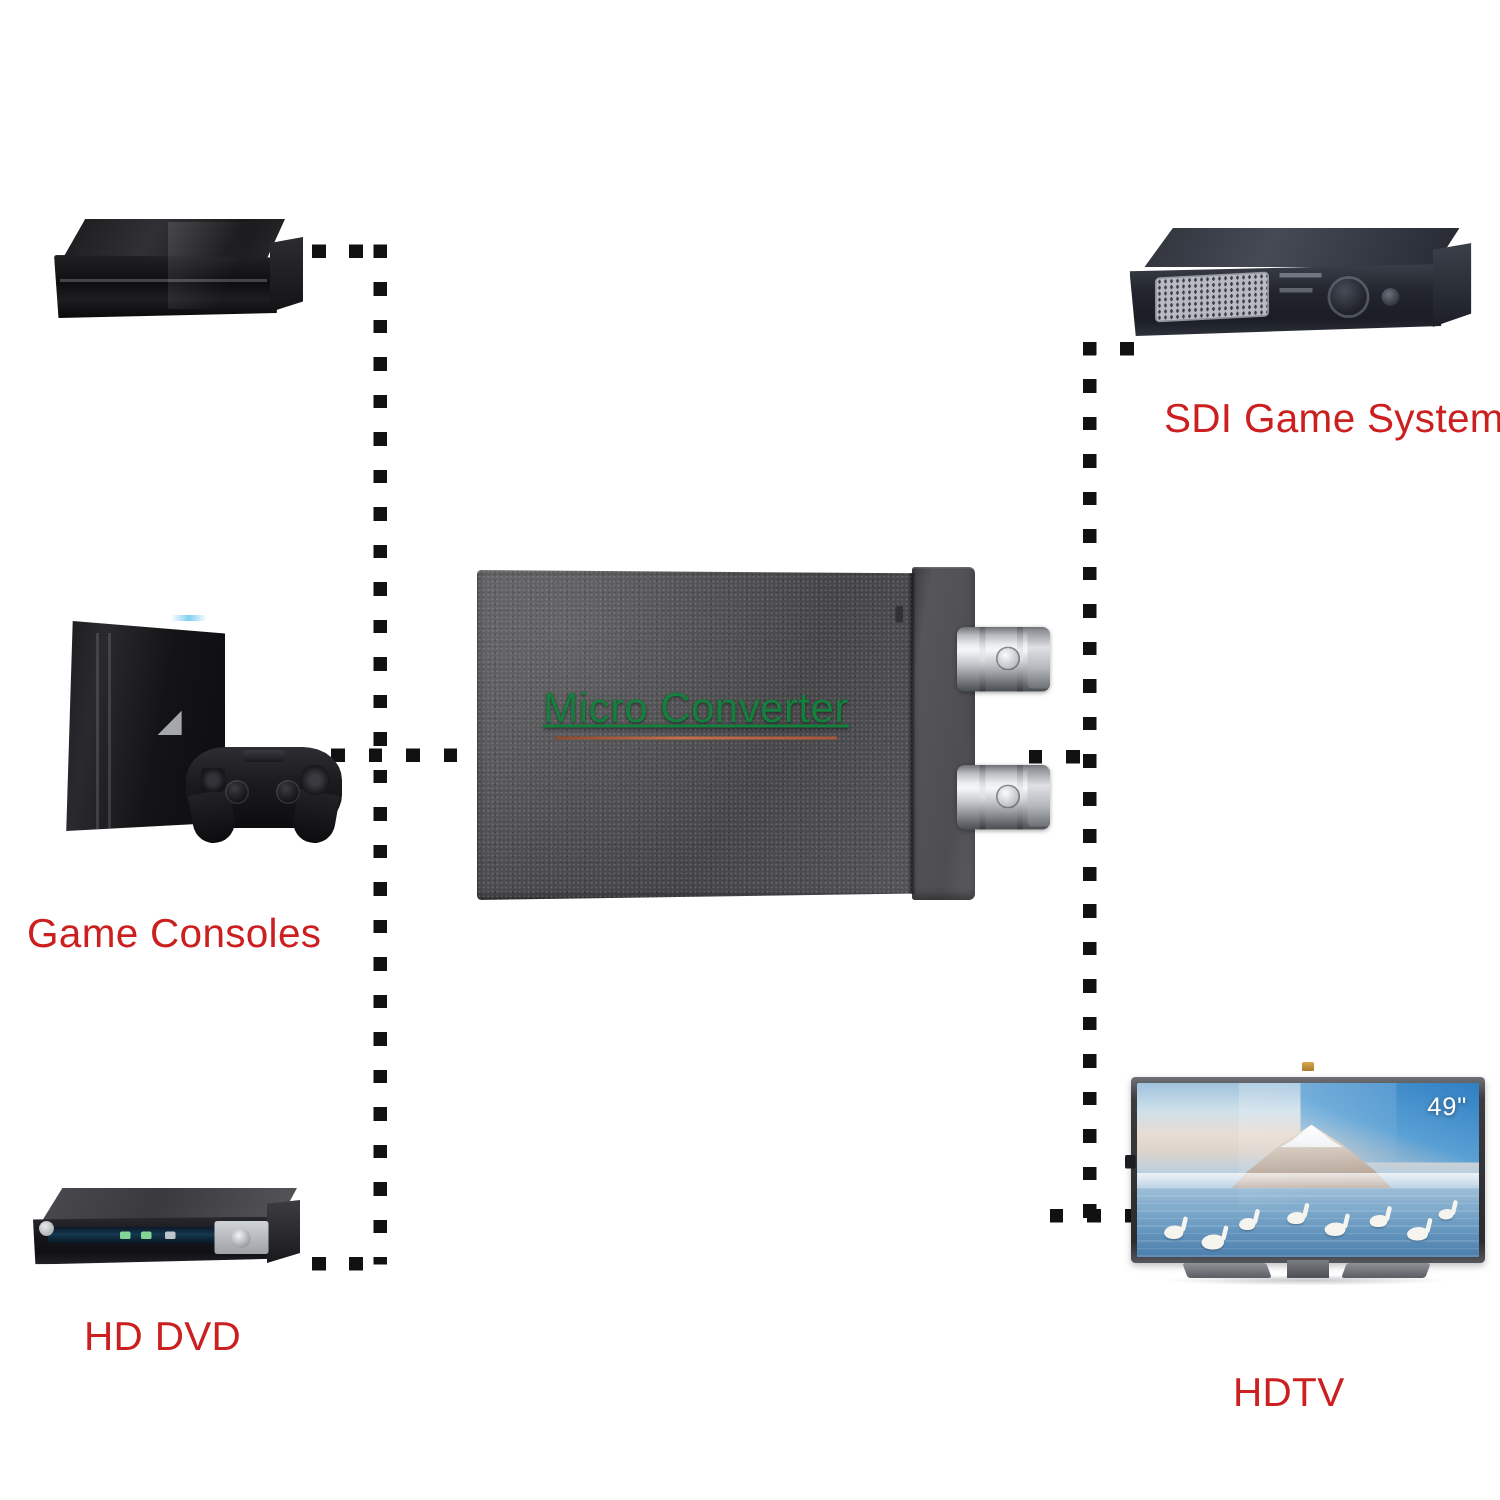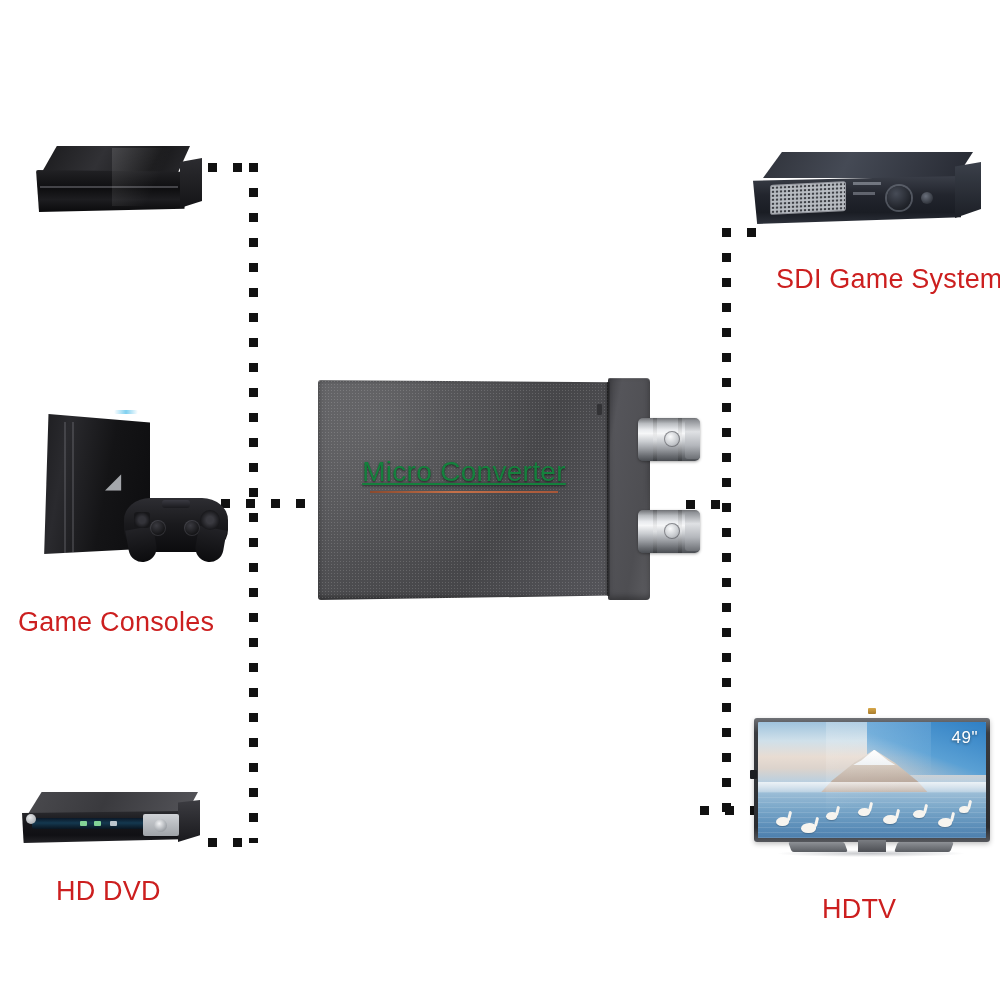--- a/index.html
+++ b/index.html
@@ -513,15 +513,15 @@
         <div class="tv-glare"></div>
         <div class="tv-size-badge">49"</div>
       </div>
     </div>
     <div class="tv-sidebtn"></div>
     <div class="tv-neck"></div>
     <div class="tv-foot-l"></div>
     <div class="tv-foot-r"></div>
     <div class="tv-shadow"></div>
   </div>
-  <div class="caption" style="left:822px; top:894px;">HDTV</div>
+  <div class="caption" style="left:822px; top:913px;">HDTV</div>
 
 </div>
 
 </body></html>

